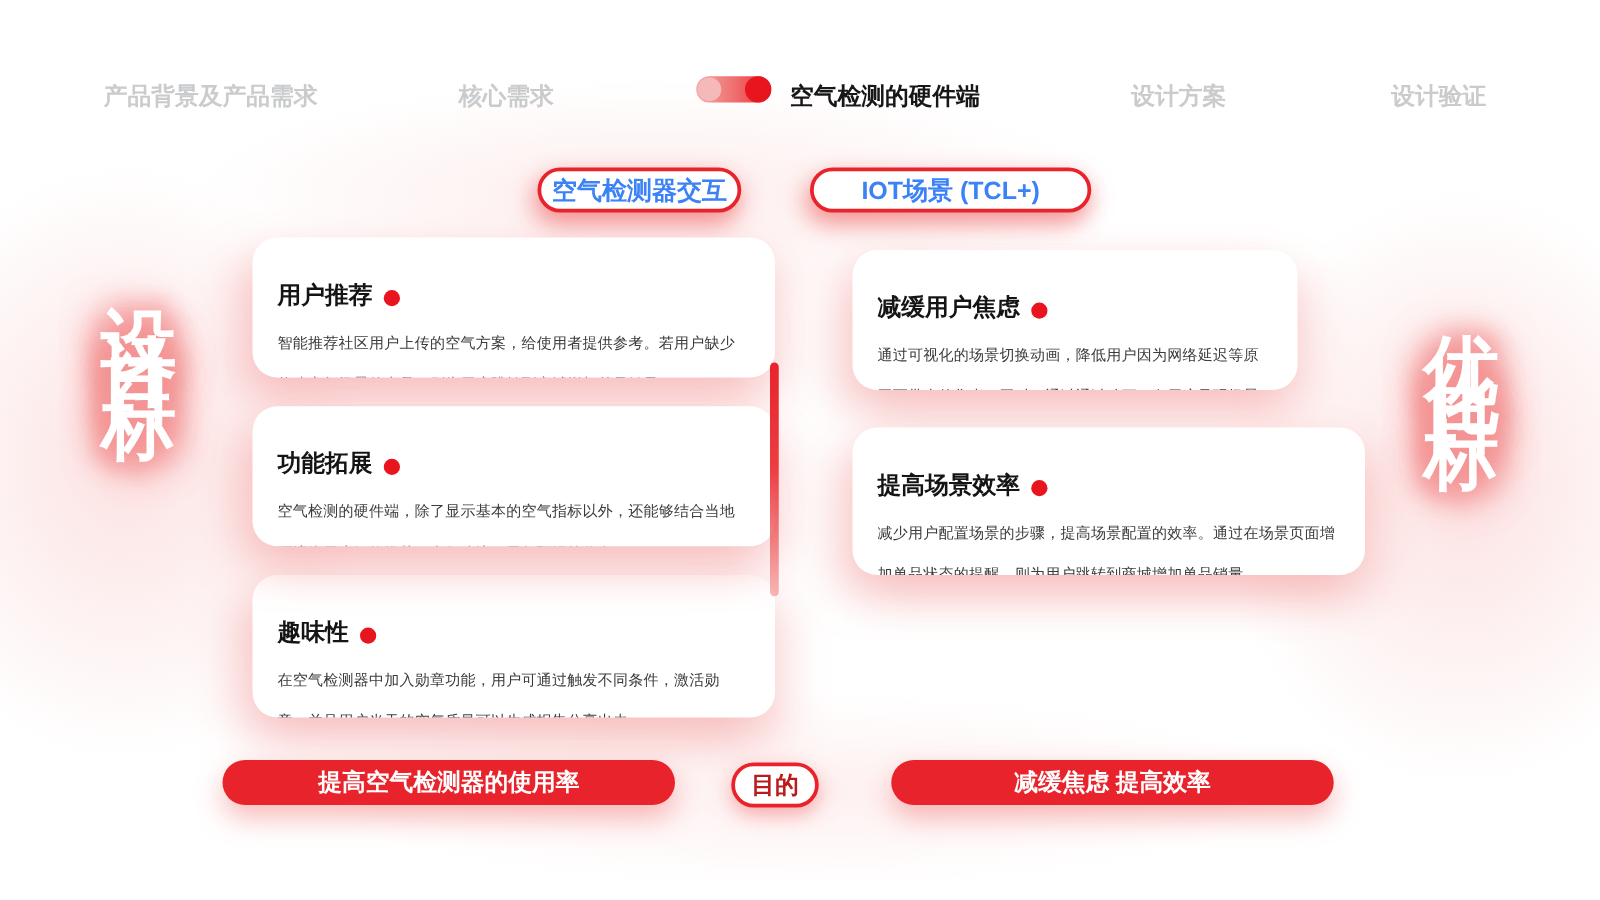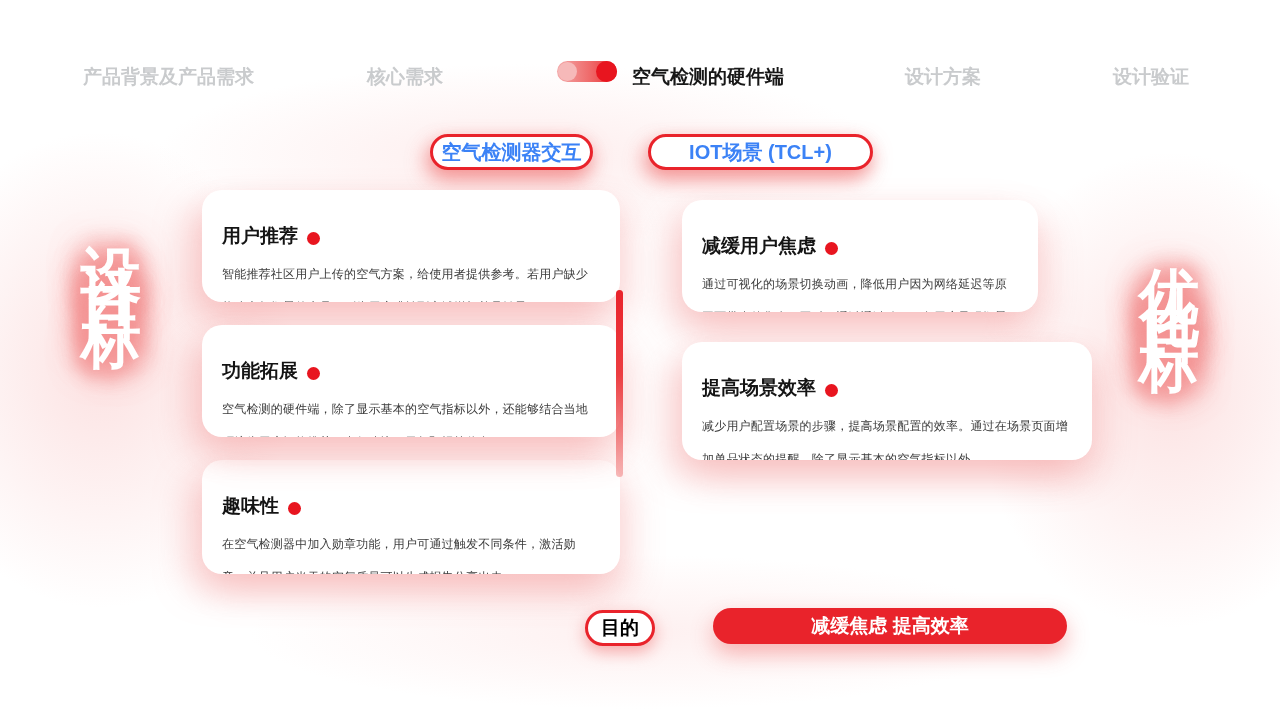--- a/index.html
+++ b/index.html
@@ -85,21 +85,21 @@
     position:absolute; top:608px; height:36px; border-radius:18px; background:#e9232b;
     display:flex; align-items:center; justify-content:center; color:#ffffff;
     font-size:19px; font-weight:700; white-space:nowrap; cursor:pointer; border:none;
     box-shadow:0 10px 22px rgba(236,70,70,.38);
   }
   .goal-left  { left:178px; width:362px; }
   .goal-right { left:713px; width:354px; }
   .purpose-pill {
     position:absolute; left:585px; top:610px; width:70px; height:36px; border-radius:18px;
     background:#fff; border:3px solid #e9232b; display:flex; align-items:center; justify-content:center;
-    font-size:19px; font-weight:700; color:#000000;
+    font-size:19px; font-weight:700; color:#b91c1c;
     box-shadow:0 6px 16px rgba(240,110,110,.55);
   }
 </style>
 </head>
 <body>
 
 <div class="stage">
 
   <div class="nav-item" style="left:83px">产品背景及产品需求</div>
   <div class="nav-item" style="left:367px">核心需求</div>
@@ -149,19 +149,20 @@
       <span class="dot"></span>
     </div>
     <p class="card-body">通过可视化的场景切换动画，降低用户因为网络延迟等原因而带来的焦虑。同时，通过通过动画，向用户呈现场景激活过程，分散用户注意。</p>
   </div>
 
   <div class="card" style="left:658px; top:342px; width:410px; height:118px">
     <div class="card-title-row">
       <span class="card-title">提高场景效率</span>
       <span class="dot"></span>
     </div>
-    <p class="card-body">减少用户配置场景的步骤，提高场景配置的效率。通过在场景页面增加单品状态的提醒，除了显示基本的空气指标以外。</p>
+    <p class="card-body">减少用户配置场景的步骤，提高场景配置的效率。通过在场景页面增加单品状态的提醒，则为用户跳转到商城增加单品销量。</p>
   </div>
 
+  <button class="goal-button goal-left">提高空气检测器的使用率</button>
   <div class="purpose-pill">目的</div>
   <button class="goal-button goal-right">减缓焦虑 提高效率</button>
 
 </div>
 
 </body></html>

